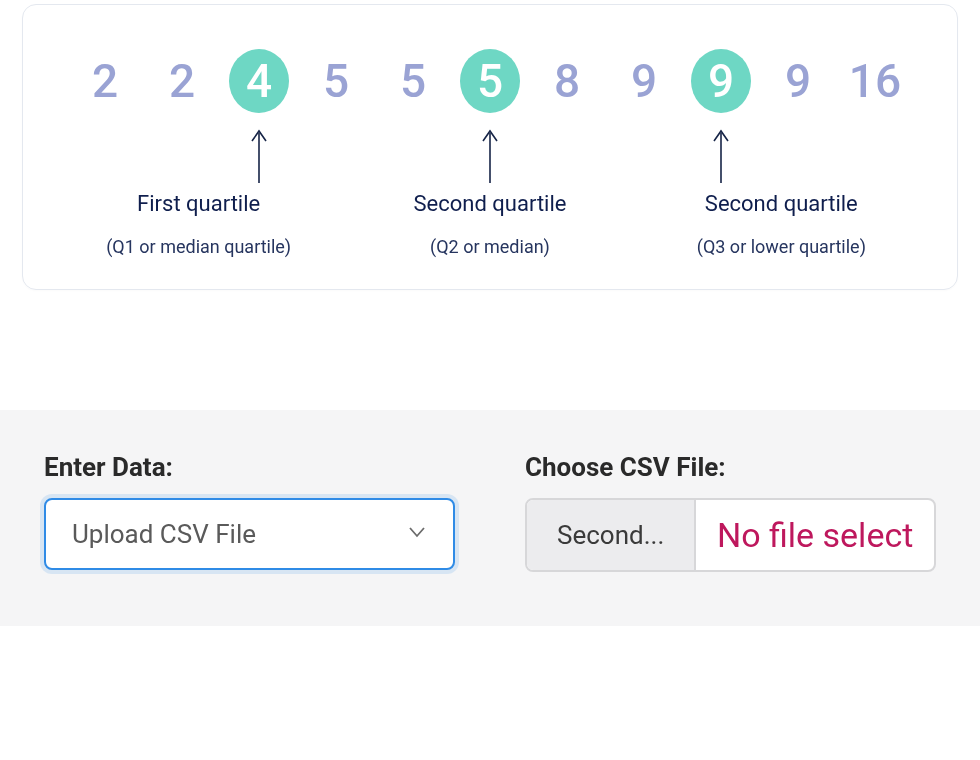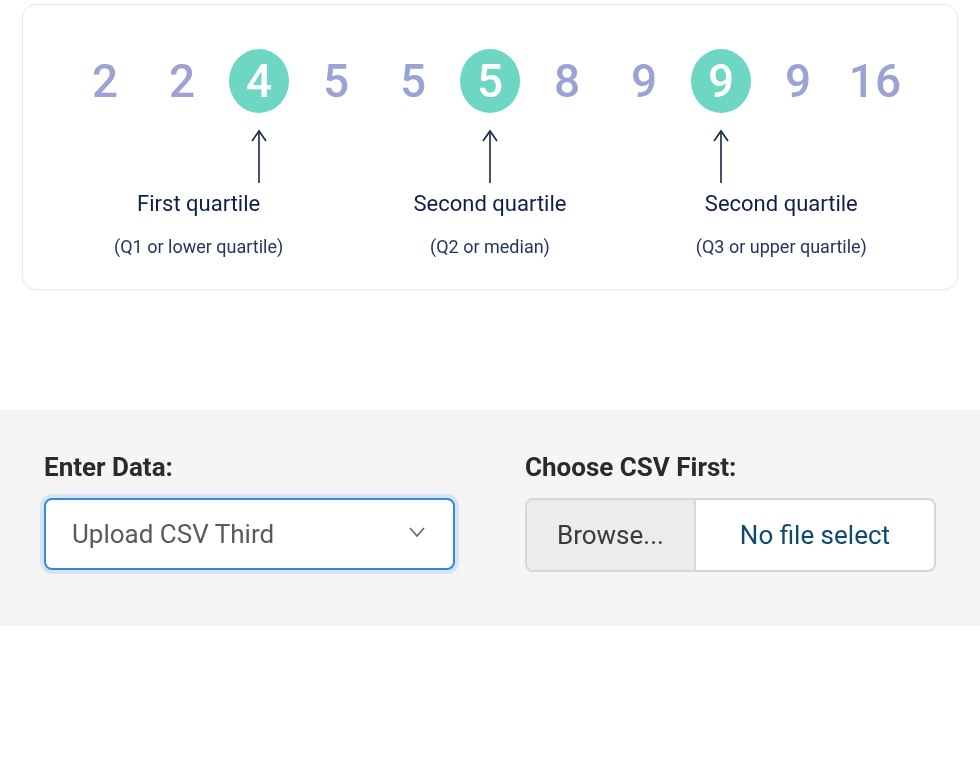--- a/index.html
+++ b/index.html
@@ -132,22 +132,22 @@
       padding: 0 30px;
       font-size: 26px;
       color: #3a3a3a;
       flex: 0 0 auto;
     }
     .file-status {
       flex: 1;
       display: flex;
       align-items: center;
       justify-content: center;
-      font-size: 26px;
-      color: #0c4a6e;
+      font-size: 34px;
+      color: #be185d;
       white-space: nowrap;
       overflow: hidden;
     }
   </style>
 </head>
 <body>
 
 <div class="card">
 
   <div class="numbers">
@@ -189,51 +189,51 @@
           <polyline points="2,14 9,4 16,14" fill="none" stroke="#162447" stroke-width="1.6"></polyline>
         </svg>
     </span>
     <span class="arrow-cell"></span>
     <span class="arrow-cell"></span>
   </div>
 
   <div class="labels">
     <div class="label-block">
       <div class="label-title">First quartile</div>
-      <div class="label-sub">(Q1 or lower quartile)</div>
+      <div class="label-sub">(Q1 or median quartile)</div>
     </div>
     <div class="label-block">
       <div class="label-title">Second quartile</div>
       <div class="label-sub">(Q2 or median)</div>
     </div>
     <div class="label-block">
       <div class="label-title">Second quartile</div>
-      <div class="label-sub">(Q3 or upper quartile)</div>
+      <div class="label-sub">(Q3 or lower quartile)</div>
     </div>
   </div>
 
 </div>
 
 <div class="strip">
   <div class="form-row">
 
     <div class="form-col">
       <div class="form-label">Enter Data:</div>
       <div class="select-box">
-        <span class="select-text">Upload CSV Third</span>
+        <span class="select-text">Upload CSV File</span>
         <span>
           <svg class="chevron" viewBox="0 0 20 20">
               <polyline points="3,6 10,14 17,6" fill="none" stroke="#6b6b6b" stroke-width="1.8"></polyline>
             </svg>
         </span>
       </div>
     </div>
 
     <div class="form-col">
-      <div class="form-label">Choose CSV First:</div>
+      <div class="form-label">Choose CSV File:</div>
       <div class="file-box">
-        <div class="browse-btn">Browse...</div>
+        <div class="browse-btn">Second...</div>
         <div class="file-status">No file select</div>
       </div>
     </div>
 
   </div>
 </div>
 
 </body></html>

